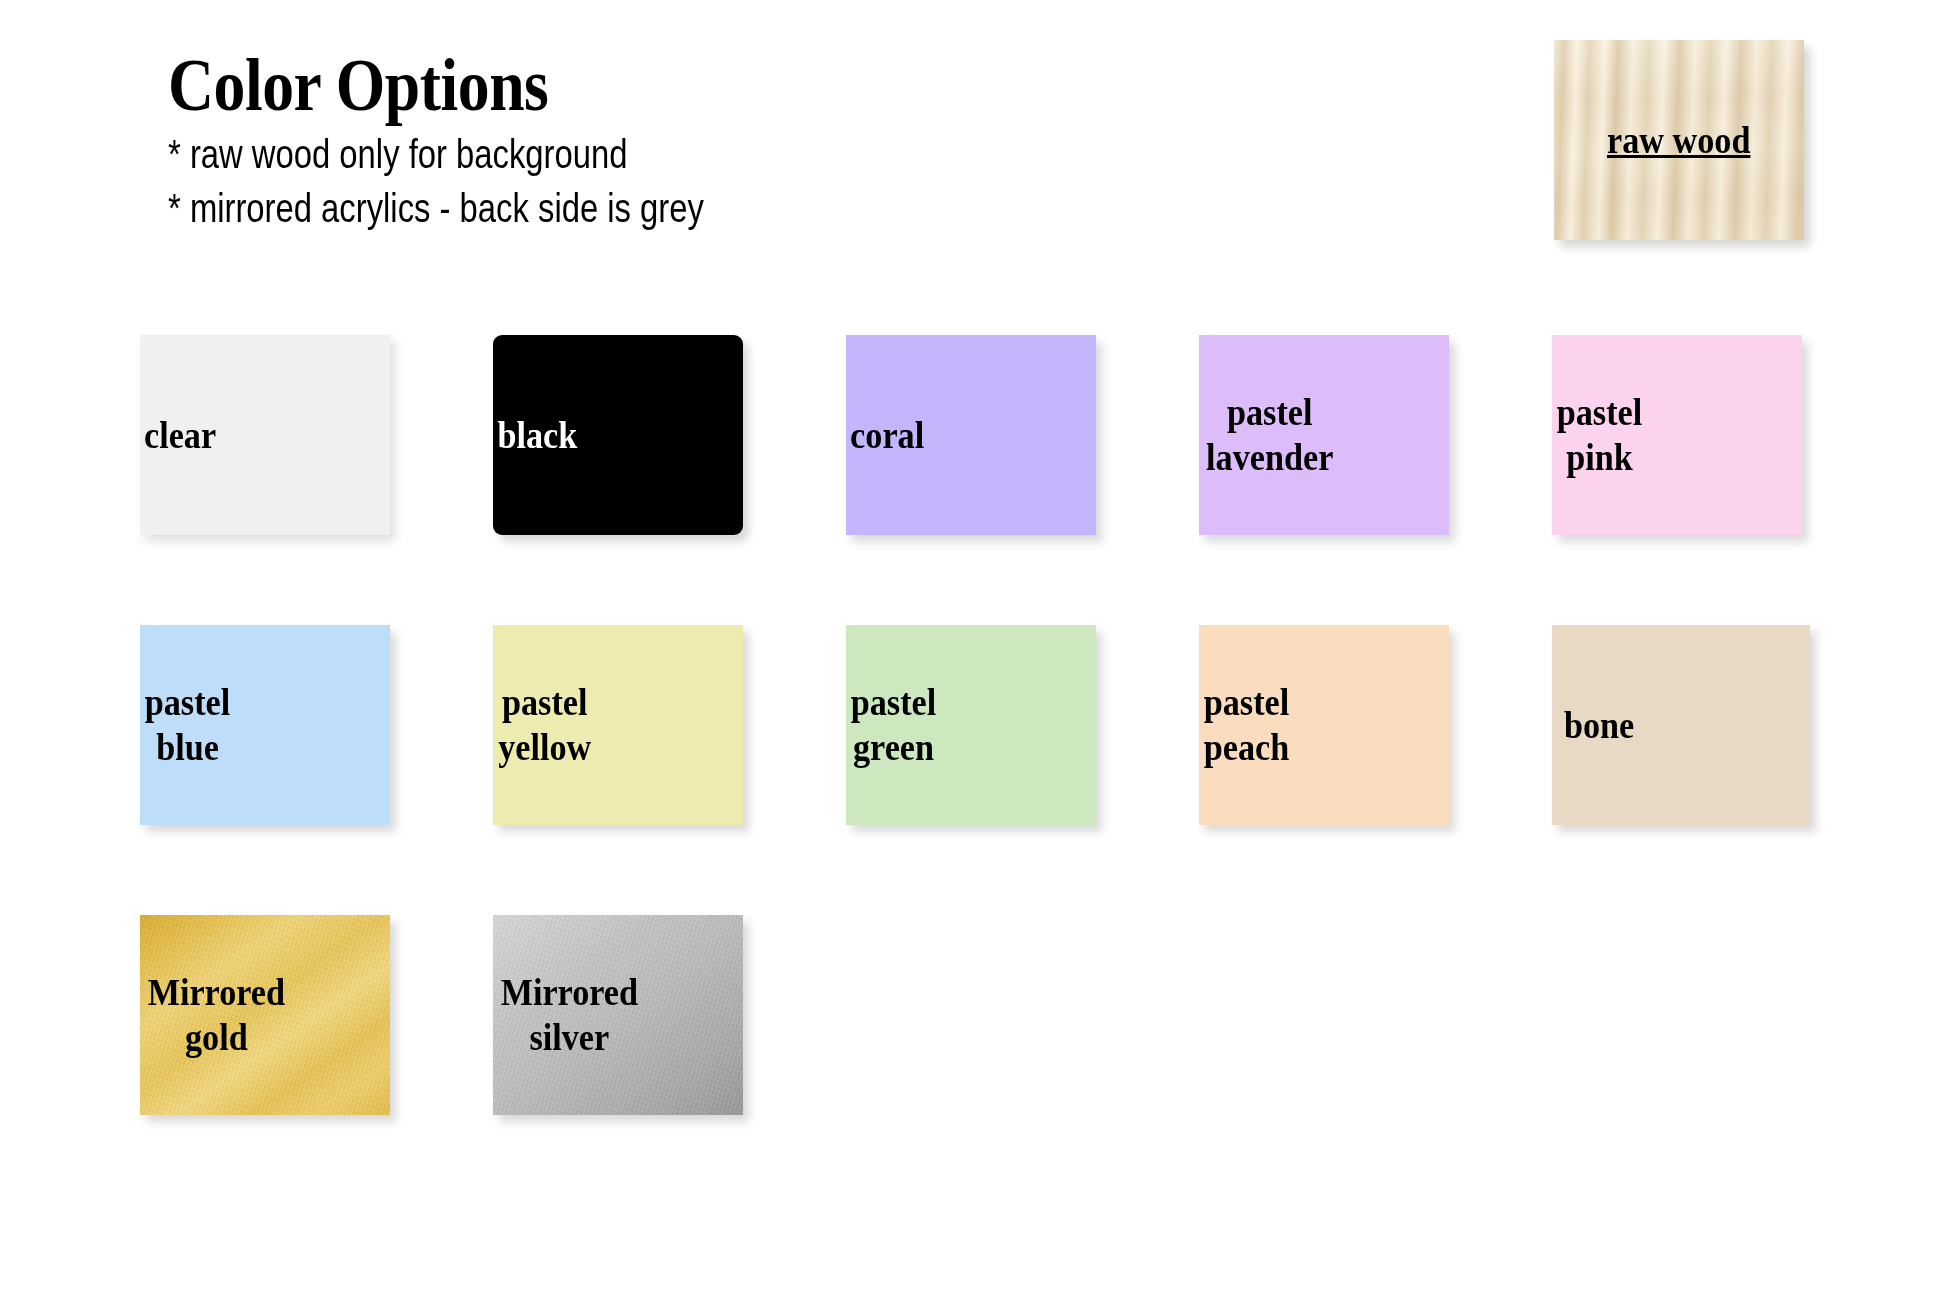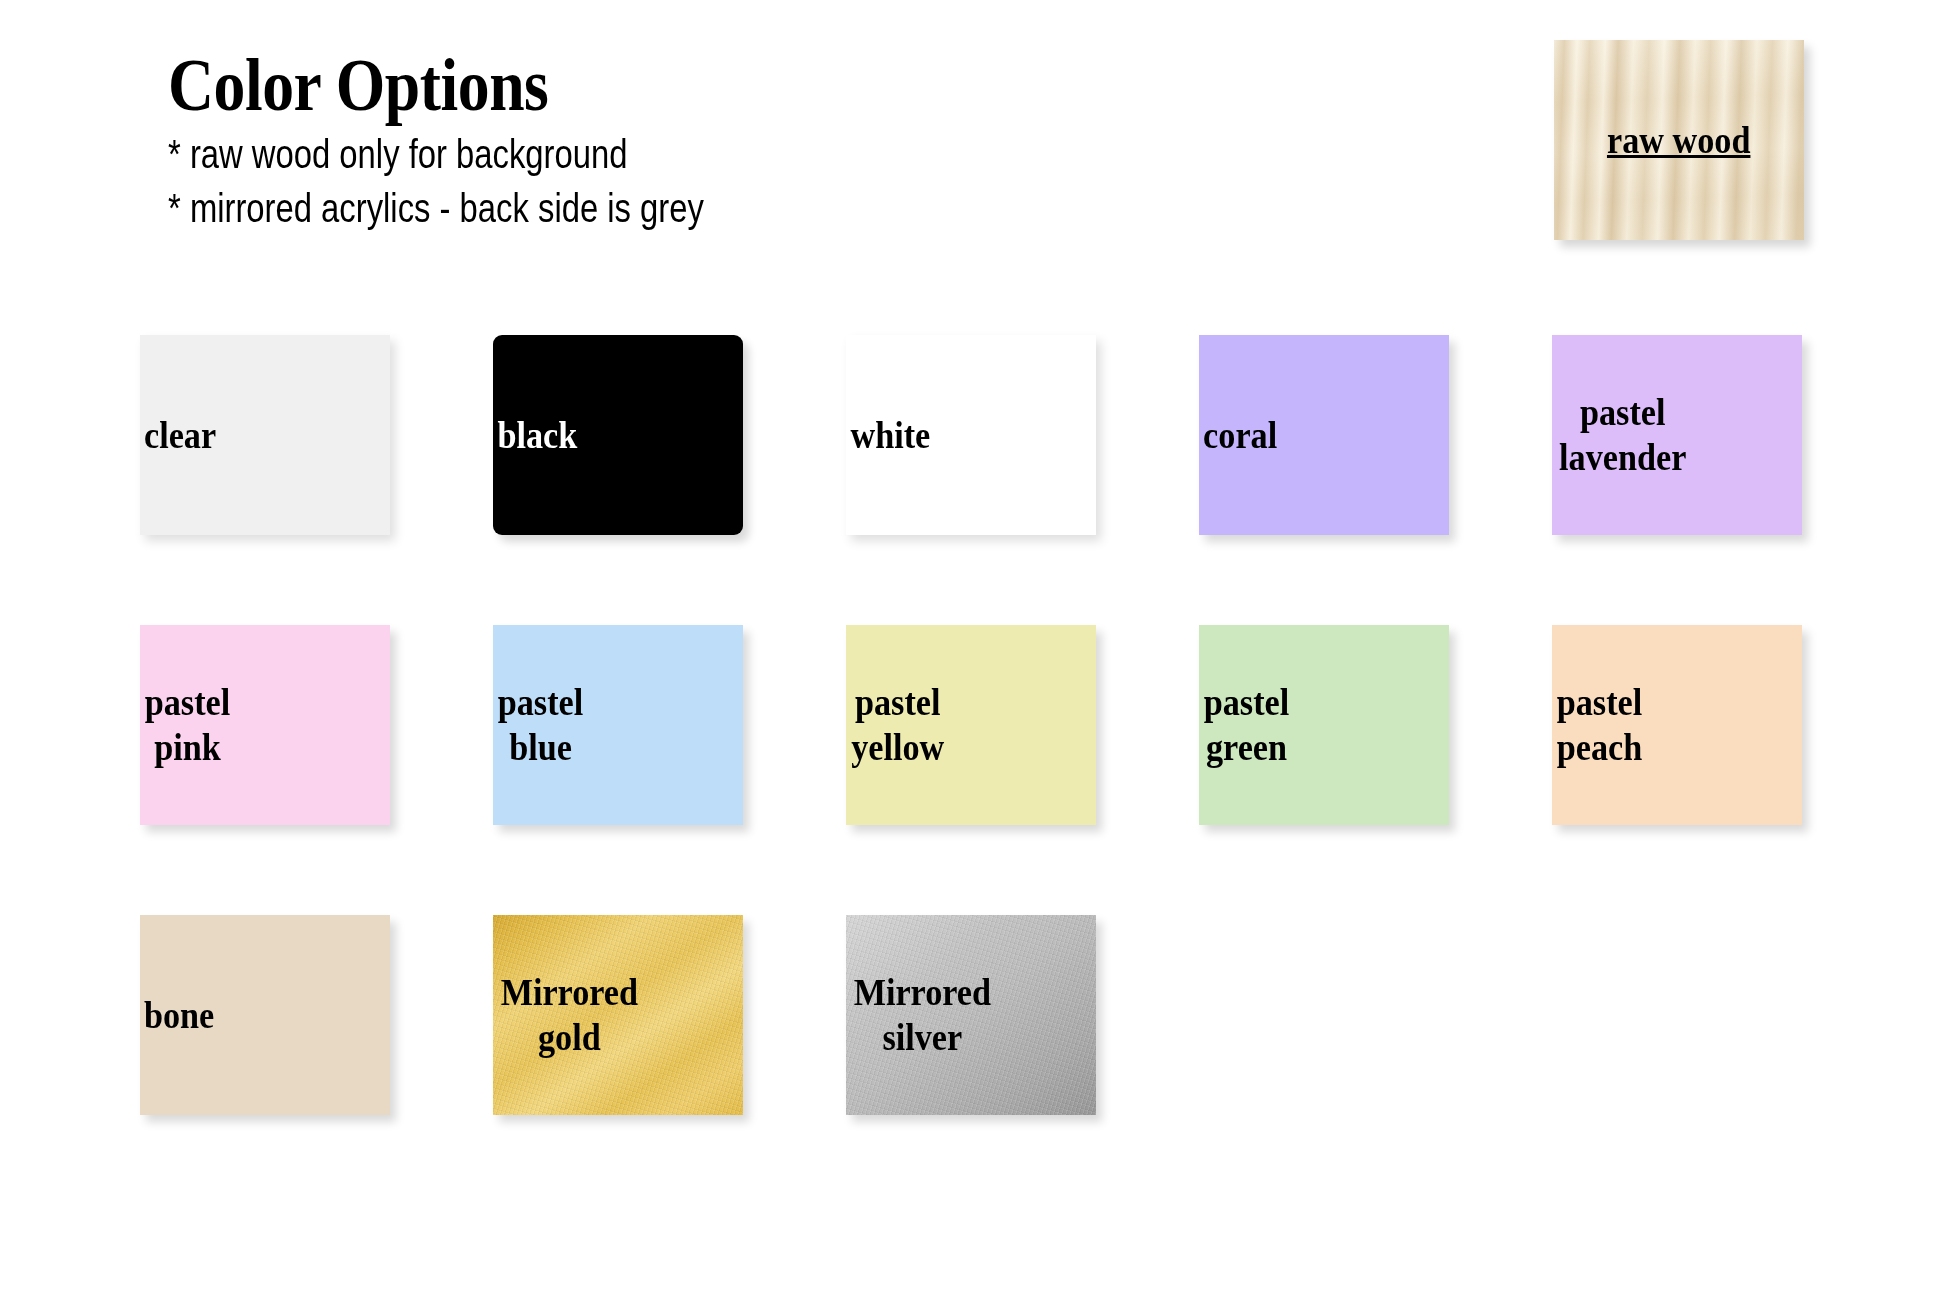--- a/index.html
+++ b/index.html
@@ -187,23 +187,20 @@
   <span class="swatch-label">raw wood</span>
 </div>
 
 <div id="swatch-grid">
     <div class="swatch light-shadow" style="background-color: rgb(240, 240, 240);">
       <span class="swatch-label">clear</span>
     </div>
     <div class="swatch on-dark" style="background-color: rgb(0, 0, 0); border-radius: 9px;">
       <span class="swatch-label">black</span>
     </div>
-    <div class="swatch light-shadow" style="background-color: rgb(255, 255, 255);">
-      <span class="swatch-label">white</span>
-    </div>
     <div class="swatch" style="background-color: #c4b5fd;">
       <span class="swatch-label">coral</span>
     </div>
     <div class="swatch" style="background-color: rgb(220, 189, 250);">
       <span class="swatch-label">pastel
 lavender</span>
     </div>
     <div class="swatch" style="background-color: rgb(251, 211, 238);">
       <span class="swatch-label">pastel
 pink</span>
@@ -217,21 +214,21 @@
 yellow</span>
     </div>
     <div class="swatch" style="background-color: rgb(205, 232, 190);">
       <span class="swatch-label">pastel
 green</span>
     </div>
     <div class="swatch" style="background-color: rgb(250, 220, 190);">
       <span class="swatch-label">pastel
 peach</span>
     </div>
-    <div class="swatch" style="background-color: rgb(232, 217, 197);">
+    <div class="swatch" style="background-color: rgb(232, 217, 197); padding-left: 8px;">
       <span class="swatch-label">bone</span>
     </div>
     <div class="swatch grain metal-gold">
       <span class="swatch-label">Mirrored
 gold</span>
     </div>
     <div class="swatch grain metal-silver">
       <span class="swatch-label">Mirrored
 silver</span>
     </div>

